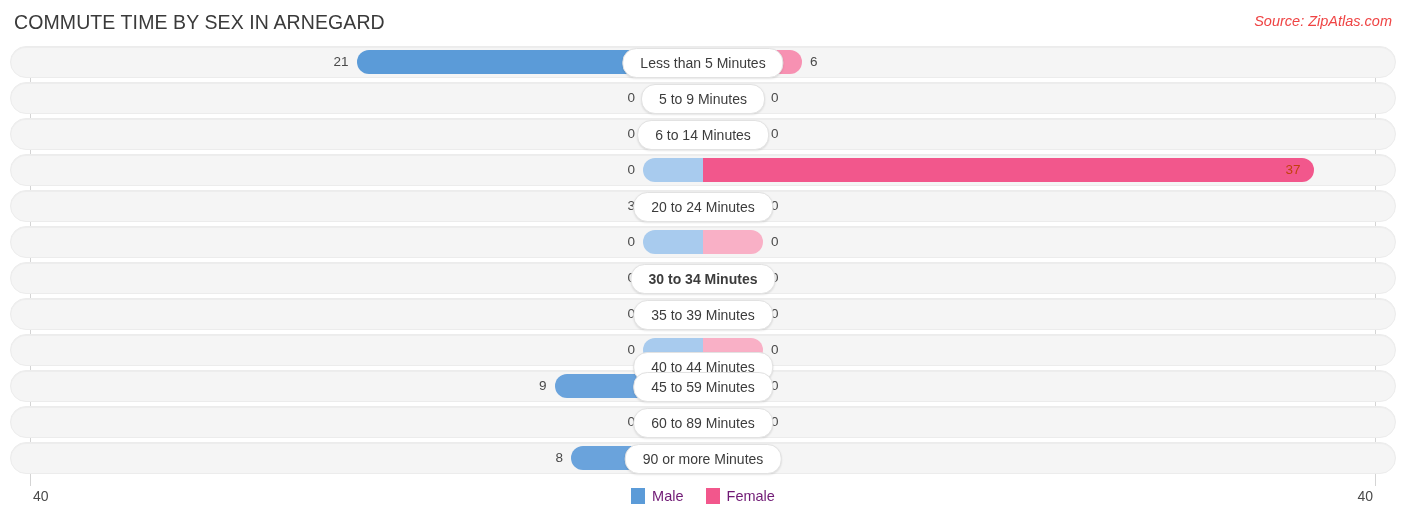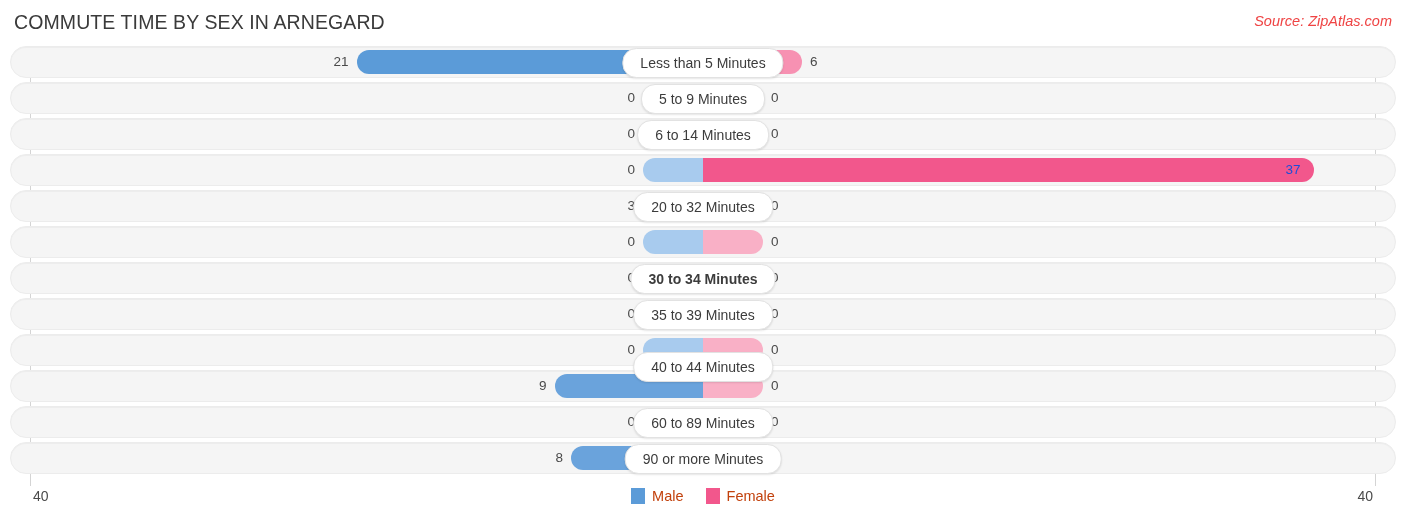--- a/index.html
+++ b/index.html
@@ -113,21 +113,21 @@
     top: 0;
     height: 32px;
     line-height: 32px;
     font-size: 13.5px;
     color: #4a4a4a;
     white-space: nowrap;
   }
   .val.male-val   { text-align: right; }
   .val.female-val { text-align: left; }
   .val.inside {
-    color: #1d4ed8;
+    color: #c2410c;
   }
 
   
   .pill {
     position: absolute;
     left: 50%;
     transform: translateX(-50%);
     top: 2px;
     height: 28px;
     line-height: 28px;
@@ -166,21 +166,21 @@
     display: flex;
     justify-content: center;
     align-items: center;
     gap: 22px;
   }
   .legend-item {
     display: flex;
     align-items: center;
     gap: 7px;
     font-size: 14.5px;
-    color: #c2410c;
+    color: #701a75;
   }
   .swatch {
     width: 14px;
     height: 16px;
     display: inline-block;
   }
   .swatch.male   { background: #5b9bd8; }
   .swatch.female { background: #f2578c; }
 </style>
 </head>
@@ -225,21 +225,21 @@
         <div class="bar female hi" style="width: 610.5px;"></div>
         <div class="val male-val" style="right: 771px;">0</div>
         <div class="val female-val inside" style="left: 1285.5px;">37</div>
       </div>
       <div class="row">
         <div class="track"></div>
         <div class="bar male" style="width: 60px;"></div>
         <div class="bar female zero" style="width: 60px;"></div>
         <div class="val male-val" style="right: 771px;">3</div>
         <div class="val female-val" style="left: 771px;">0</div>
-        <div class="pill" style="left: 703px;">20 to 32 Minutes</div>
+        <div class="pill" style="left: 703px;">20 to 24 Minutes</div>
       </div>
       <div class="row">
         <div class="track"></div>
         <div class="bar male zero" style="width: 60px;"></div>
         <div class="bar female zero" style="width: 60px;"></div>
         <div class="val male-val" style="right: 771px;">0</div>
         <div class="val female-val" style="left: 771px;">0</div>
       </div>
       <div class="row">
         <div class="track"></div>
@@ -264,20 +264,21 @@
         <div class="val male-val" style="right: 771px;">0</div>
         <div class="val female-val" style="left: 771px;">0</div>
         <div class="pill" style="left: 703px; margin-top: 16px;">40 to 44 Minutes</div>
       </div>
       <div class="row">
         <div class="track"></div>
         <div class="bar male" style="width: 148.5px;"></div>
         <div class="bar female zero" style="width: 60px;"></div>
         <div class="val male-val" style="right: 859.5px;">9</div>
         <div class="val female-val" style="left: 771px;">0</div>
+        <div class="pill" style="left: 703px;">45 to 59 Minutes</div>
       </div>
       <div class="row">
         <div class="track"></div>
         <div class="bar male zero" style="width: 60px;"></div>
         <div class="bar female zero" style="width: 60px;"></div>
         <div class="val male-val" style="right: 771px;">0</div>
         <div class="val female-val" style="left: 771px;">0</div>
         <div class="pill" style="left: 703px;">60 to 89 Minutes</div>
       </div>
       <div class="row">

